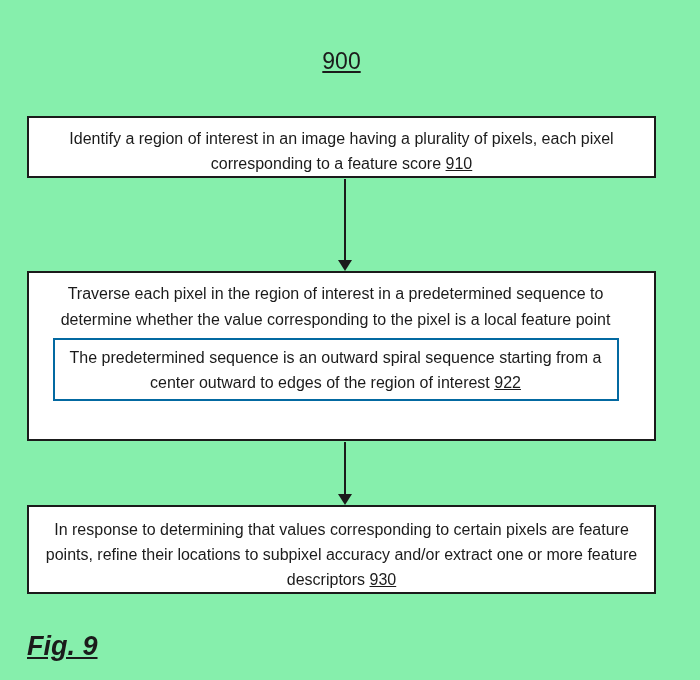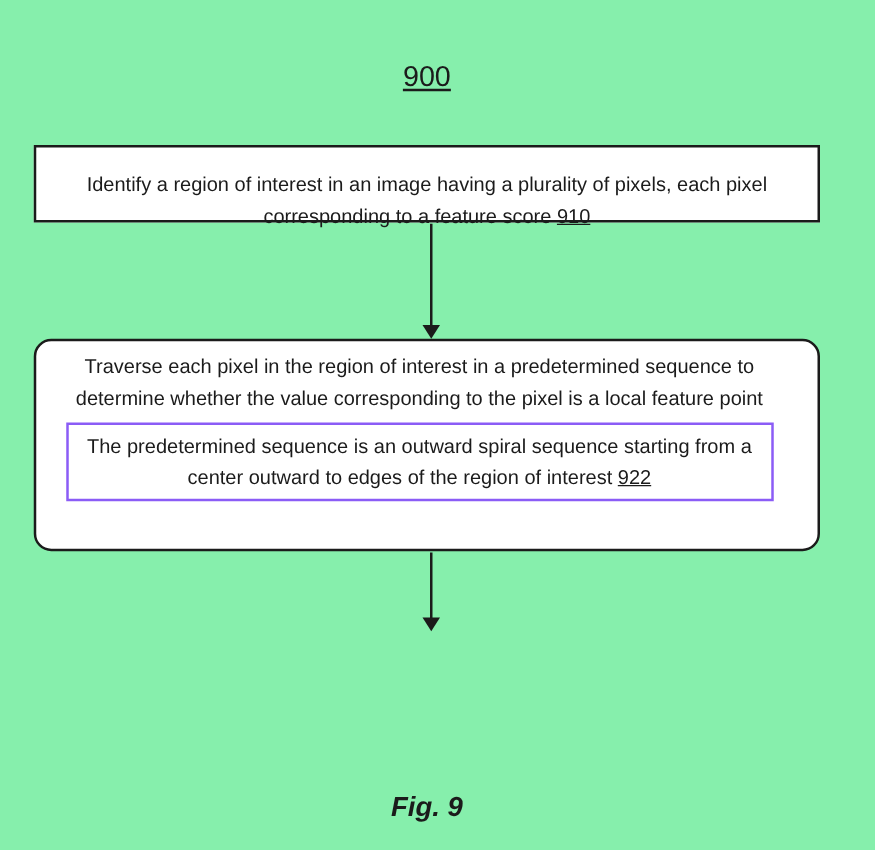--- a/index.html
+++ b/index.html
@@ -28,35 +28,35 @@
     left: 27px; width: 629px;
     border: 2px solid #1b1b1b;
     background: #ffffff;
     text-align: center;
     font-size: 16px;
     line-height: 25px;
   }
   .box-flex {
     display: flex;
     flex-direction: column;
-    justify-content: flex-start;
-    padding: 18px 16px;
+    justify-content: flex-end;
+    padding: 0 16px;
   }
   .box-910 { top: 116px; height: 62px; }
-  .box-920 { top: 271px; height: 170px; padding: 8px 24px 0 12px; border-radius: 14px; }
+  .box-920 { top: 271px; height: 170px; padding: 8px 24px 0 12px; }
   .box-920 .step-text { line-height: 26px; }
   .box-930 { top: 505px; height: 89px; }
   .ref-underline { text-decoration: underline; }
   .ref-own-line { display: block; text-decoration: underline; }
   .inner-box {
     position: relative;
     margin: 5px auto 0 auto;
     width: 566px;
     height: 63px;
-    border: 2px solid #8b5cf6;
+    border: 2px solid #0369a1;
     background: #ffffff;
     display: flex;
     flex-direction: column;
     justify-content: center;
     text-align: center;
     font-size: 16px;
     line-height: 25px;
     padding: 2px 10px;
   }
   .arrow {
@@ -78,25 +78,25 @@
     position: absolute;
     left: 0; bottom: 0;
     width: 0; height: 0;
     border-left: 7px solid transparent;
     border-right: 7px solid transparent;
     border-top: 11px solid #1b1b1b;
   }
   .figure-caption {
     position: absolute;
     left: 27px; top: 630px; width: 629px;
-    text-align: center;
-    font-size: 22px;
+    font-size: 27px;
     font-weight: bold;
     font-style: italic;
     line-height: 32px;
+    text-decoration: underline;
   }
 </style>
 </head>
 <body>
 
 <div class="canvas">
 
   <div class="diagram-label">
     <span class="ref-underline">900</span>
   </div>
@@ -123,18 +123,24 @@
         <span class="ref-underline">922</span>
       </div>
     </div>
   </div>
 
   <div class="arrow arrow-2">
     <div class="arrow-line"></div>
     <div class="arrow-head"></div>
   </div>
 
+  <div class="box box-flex box-930">
+    <div>
+      <span>In response to determining that values corresponding to certain pixels are feature points, refine their locations to subpixel accuracy and/or extract one or more feature descriptors</span>
+      <span class="ref-underline">930</span>
+    </div>
+  </div>
 
   <div class="figure-caption">
     <span>Fig. 9</span>
   </div>
 
 </div>
 
 </body></html>

